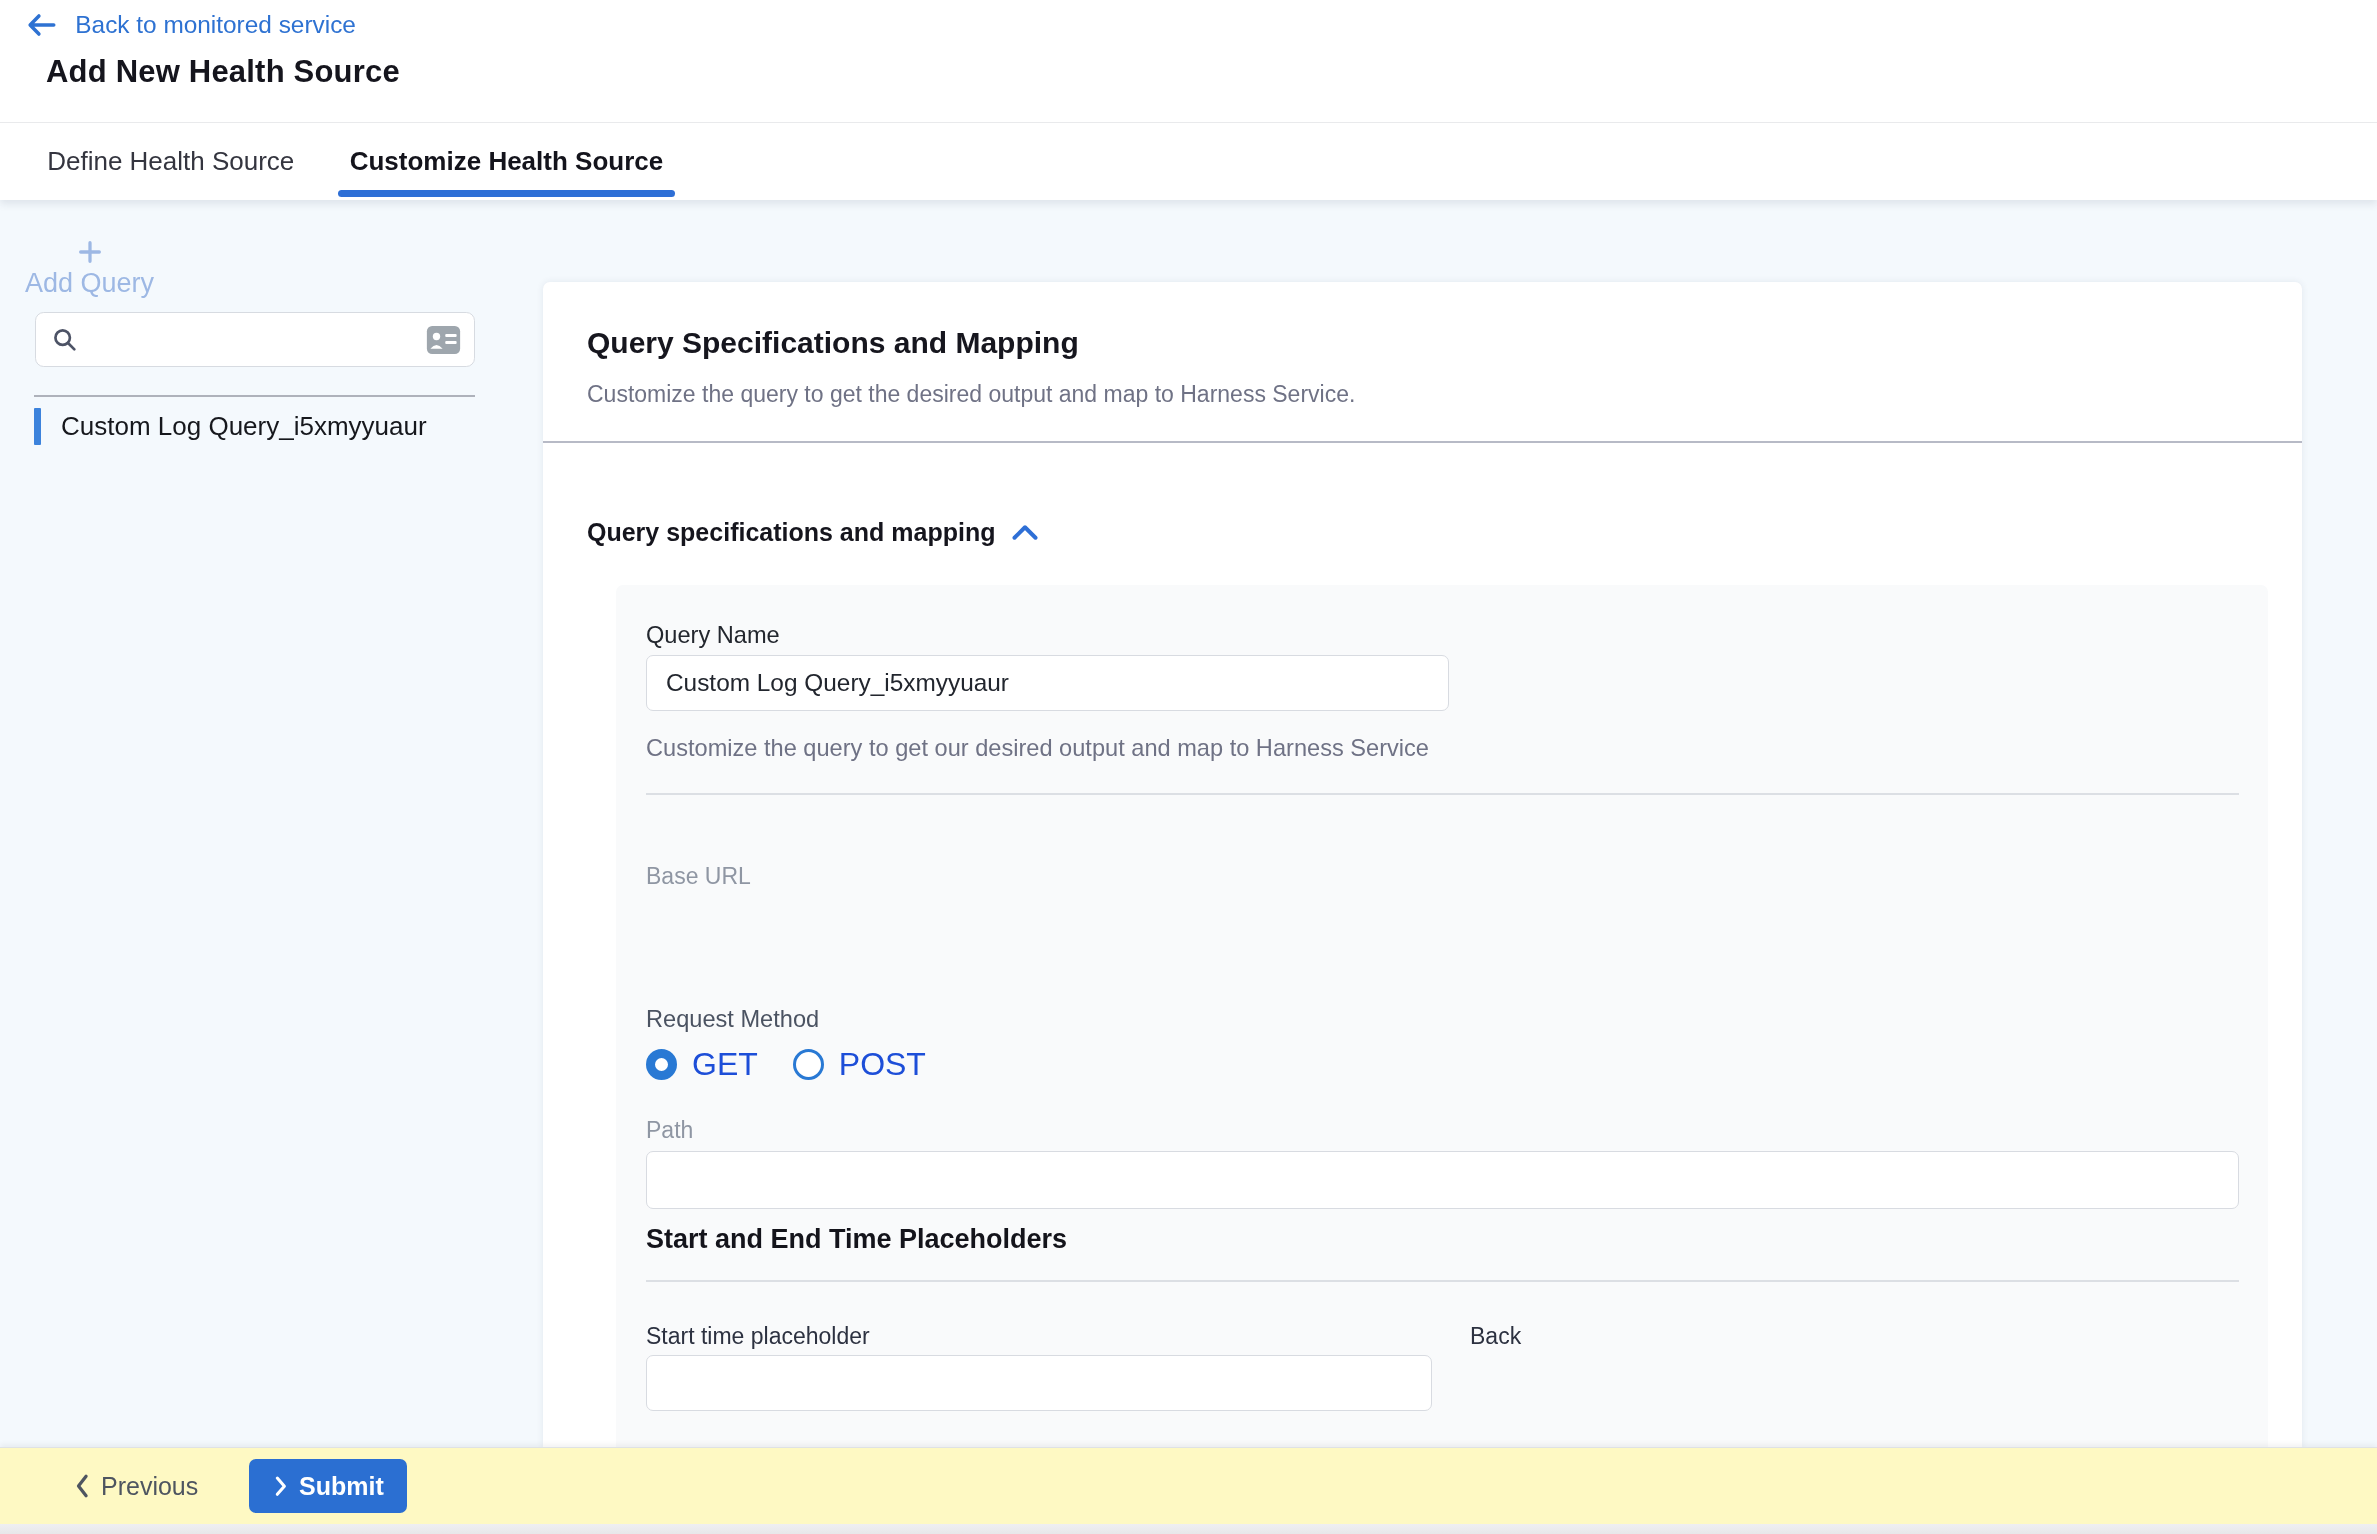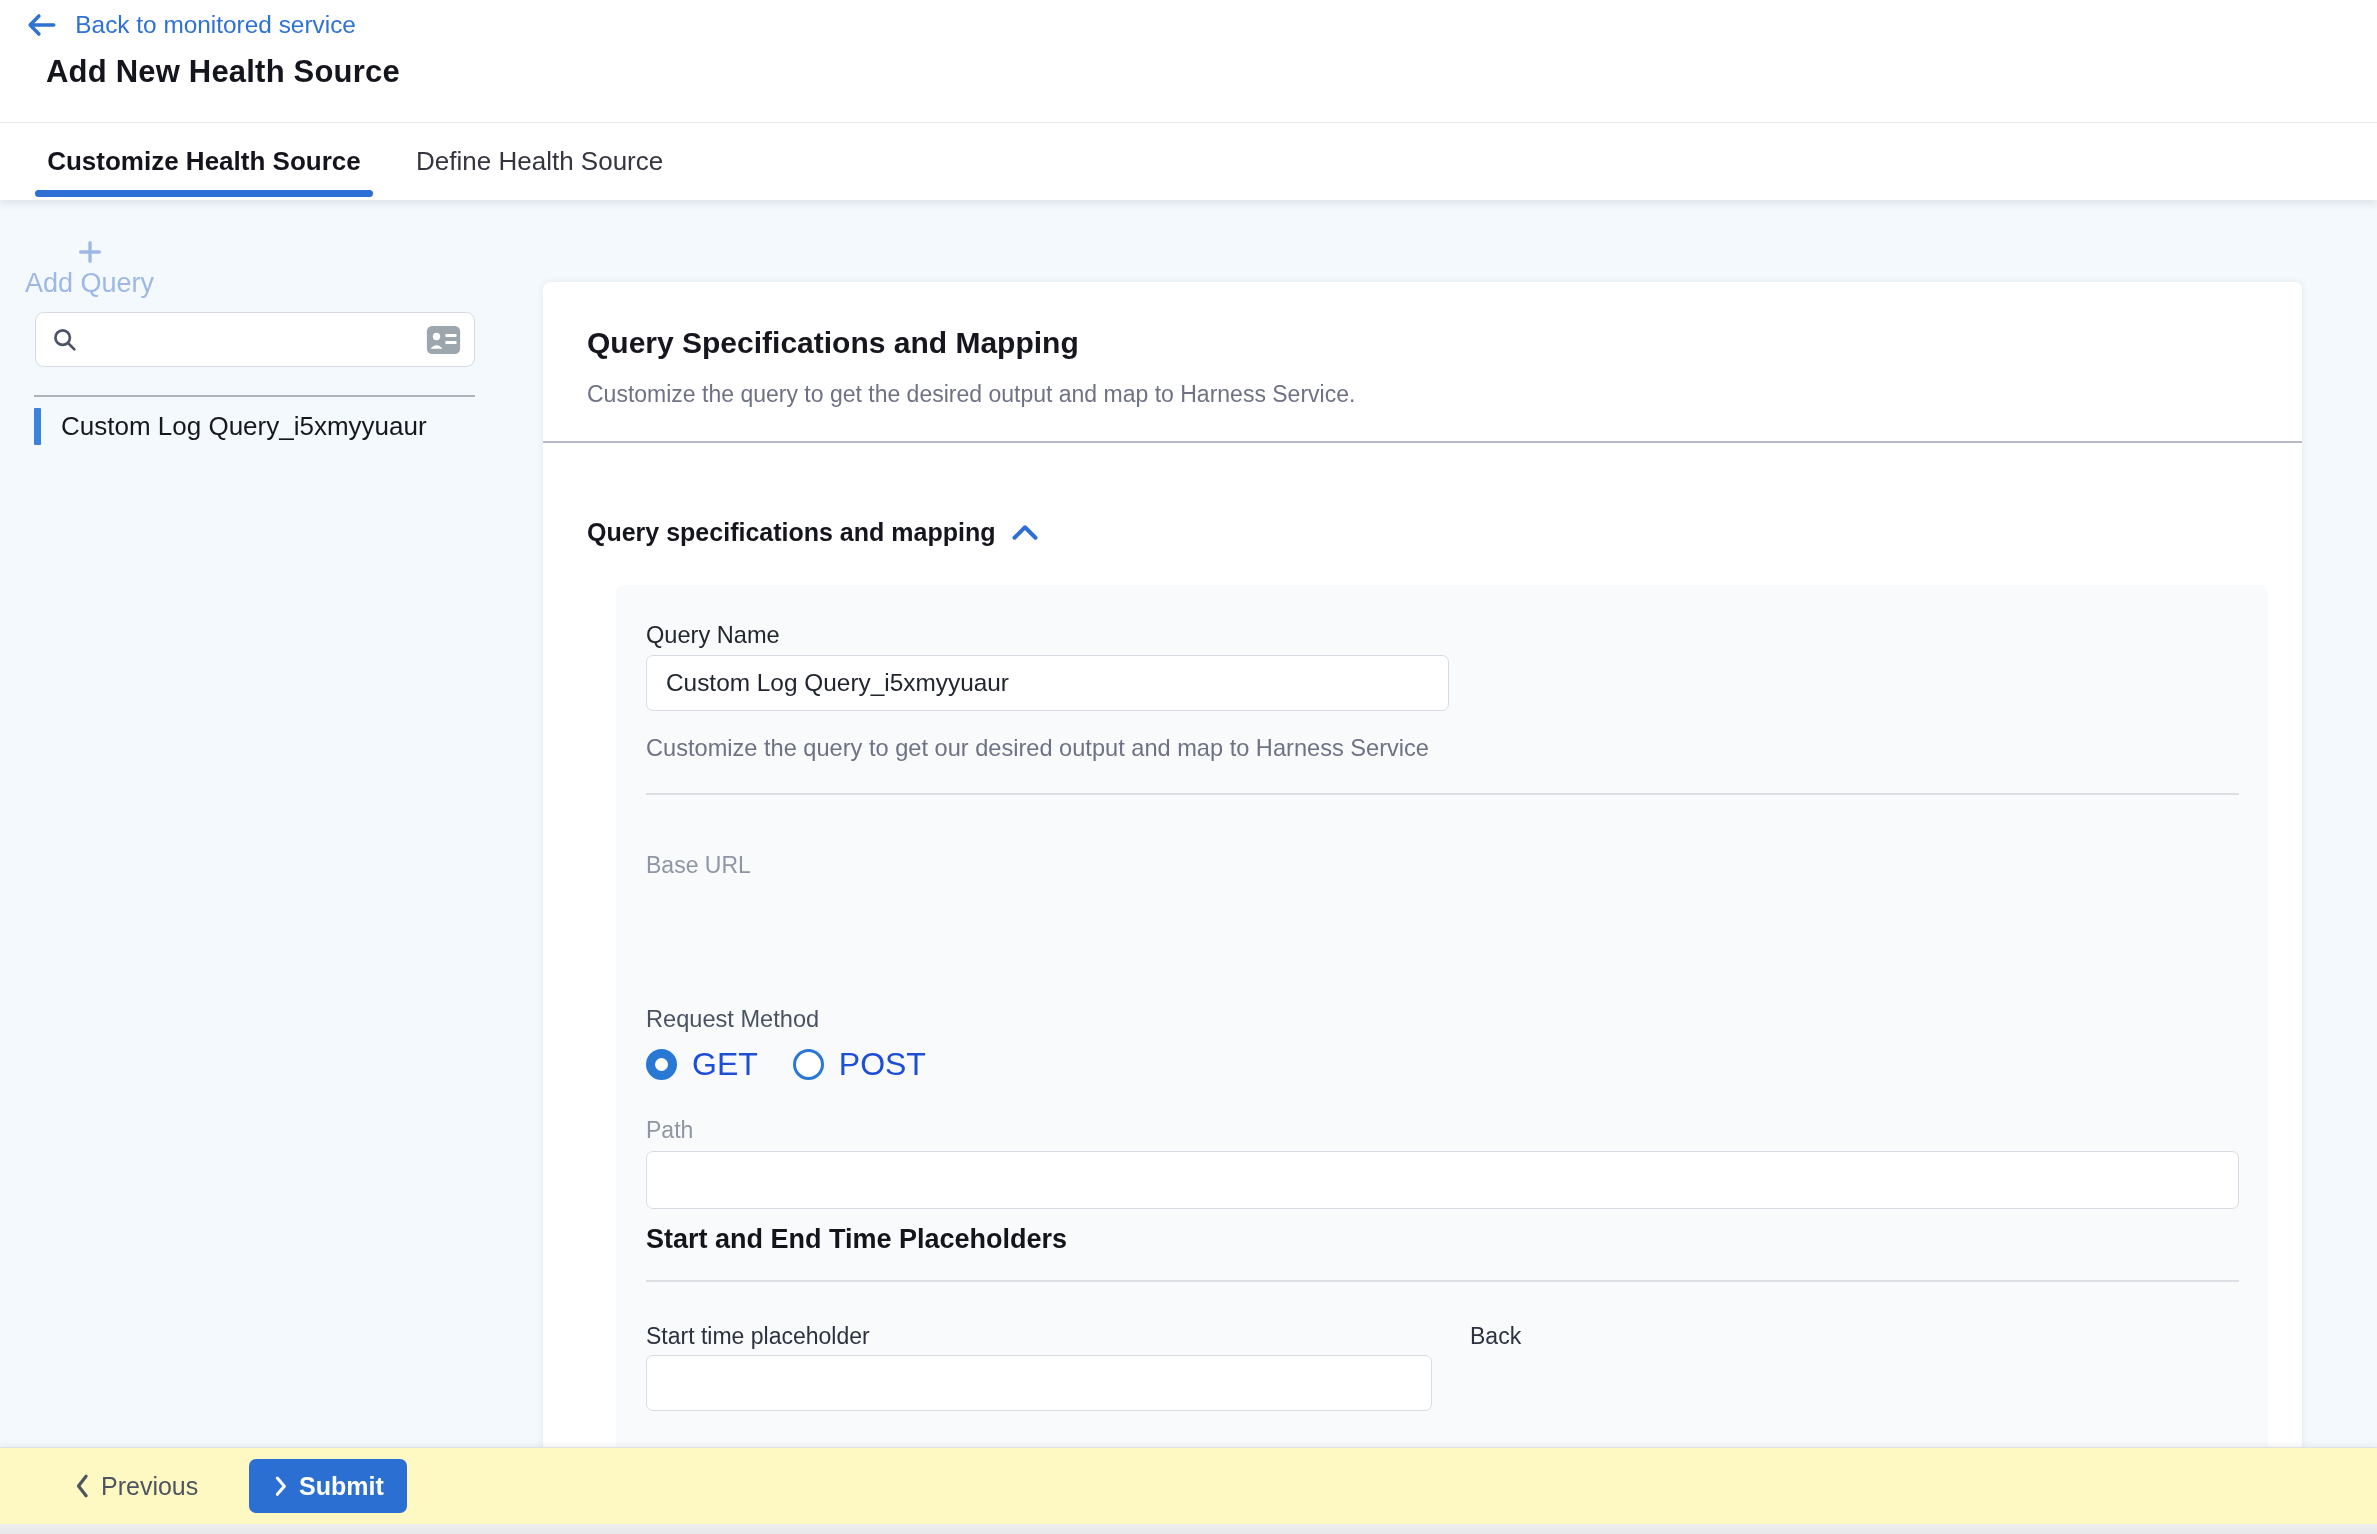--- a/index.html
+++ b/index.html
@@ -75,22 +75,22 @@
       <svg width="31" height="26" viewBox="0 0 24 20" fill="none">
         <path d="M10 3 L3.2 10 L10 17 M4 10 H21.5" stroke="#2e72d2" stroke-width="2.7" stroke-linecap="round" stroke-linejoin="round"></path>
       </svg>
     </span>
     <span class="lbl">Back to monitored service</span>
   </div>
   <div class="page-title">Add New Health Source</div>
 </div>
 
 <div class="tabbar">
+  <div class="tab">Define Health Source</div>
   <div class="tab active">Customize Health Source</div>
-  <div class="tab">Define Health Source</div>
 </div>
 
 <div class="content">
 
   <div class="add-query">
     <span style="display:flex;">
       <svg width="28" height="28" viewBox="0 0 24 24" fill="none">
         <path d="M12 4 V20 M4 12 H20" stroke="#9db8e4" stroke-width="2.8" stroke-linecap="round"></path>
       </svg>
     </span>
@@ -138,21 +138,21 @@
     </div>
 
     <div class="panel">
 
       <div class="f-label-dark" style="top:37px;">Query Name</div>
       <input class="f-input" style="left: 30px; top: 70px; width: 803px;" value="Custom Log Query_i5xmyyuaur">
       <div class="helper-text" style="top:150px;">Customize the query to get our desired output and map to Harness Service</div>
 
       <div class="panel-divider" style="top:208px;"></div>
 
-      <div class="f-label-gray" style="top:267px;">Base URL</div>
+      <div class="f-label-gray" style="top:278px;">Base URL</div>
 
       <div class="f-label-medium" style="top:421px;">Request Method</div>
       <div class="radio-row">
         <div class="radio-opt">
           <span class="radio-circle checked"></span>
           <span class="lbl">GET</span>
         </div>
         <div class="radio-opt">
           <span class="radio-circle unchecked"></span>
           <span class="lbl">POST</span>

